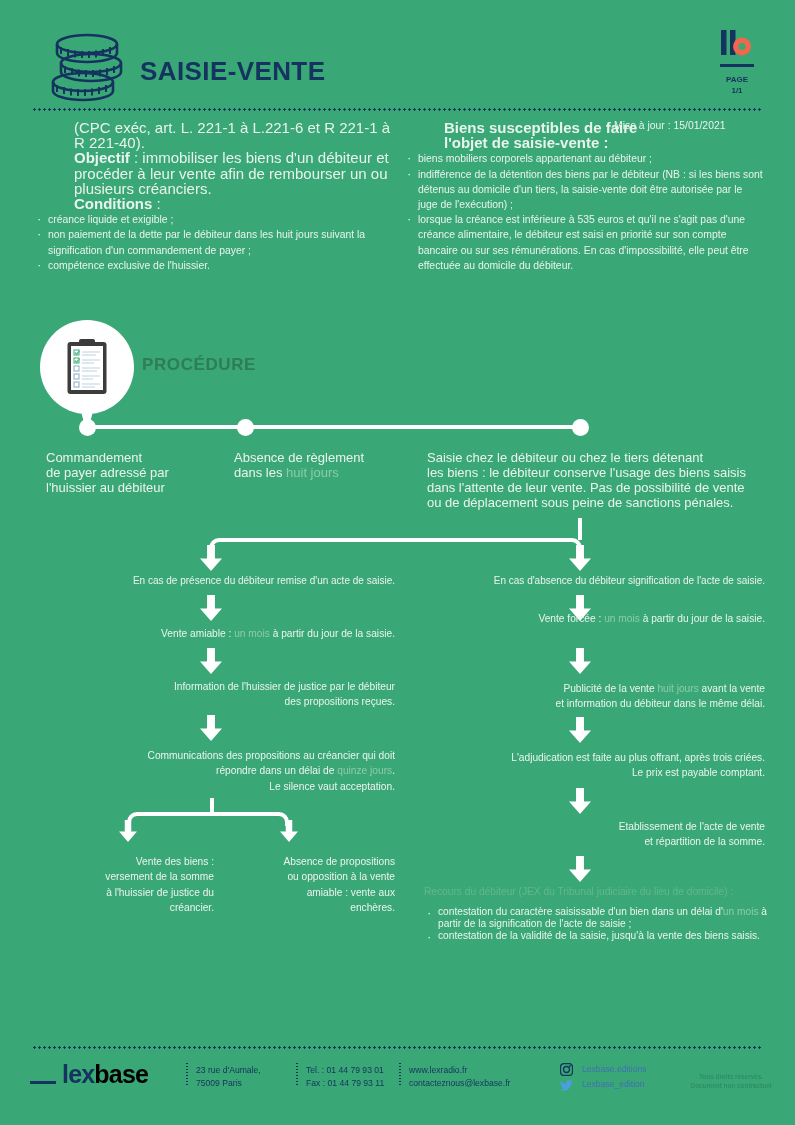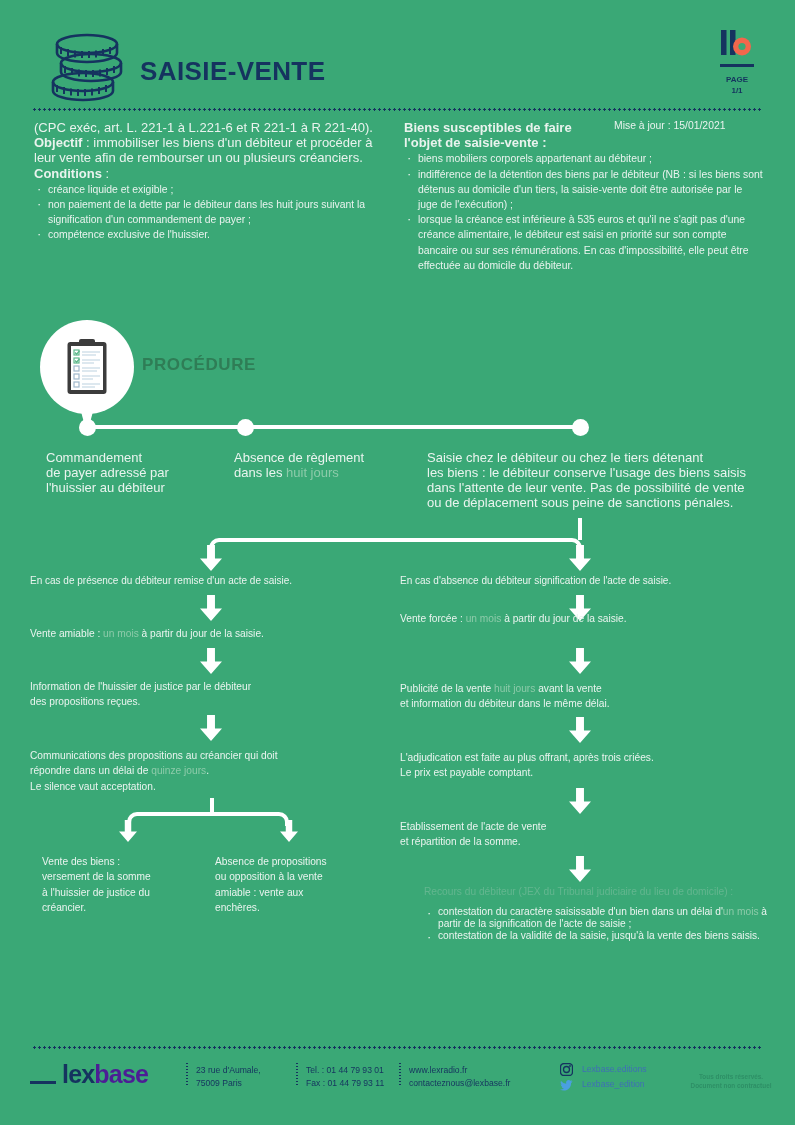--- a/index.html
+++ b/index.html
@@ -32,21 +32,21 @@
     background-size:5px 3px; background-repeat:repeat-x;
   }
   .rule-top { top:108px; }
   .rule-bottom { top:1046px; }
 
   
   .info { position:absolute; top:120px; }
   .col-left  { left:34px;  width:360px; }
   .col-right { left:404px; width:360px; }
   .info p, .info li { font-size:10.4px; line-height:15.2px; color:#e9f3ee; }
-  .info .lead { font-size:13px; line-height:15.2px; }
+  .info .lead { font-size:15px; line-height:15.2px;margin-left:40px; }
   .bold { font-weight:bold; }
   .maj { position:absolute; left:614px; top:120px; font-size:10.4px; color:#e9f3ee; white-space:nowrap; }
   ul.bul { list-style:none; margin-top:1px; }
   ul.bul > li { position:relative; padding-left:14px; margin-bottom:0px; }
   ul.bul > li:before { content:"·"; position:absolute; left:3px; top:-1px; font-size:13px; line-height:15.2px; }
 
   
   .badge-circle {
     position:absolute; left:40px; top:320px; width:94px; height:94px;
     border-radius:50%; background:#ffffff;
@@ -84,32 +84,32 @@
   .elbow-l {
     position:absolute; border-left:4px solid #ffffff; border-top:4px solid #ffffff;
     border-top-left-radius:10px;
   }
   .elbow-r {
     position:absolute; border-right:4px solid #ffffff; border-top:4px solid #ffffff;
     border-top-right-radius:10px;
   }
 
   
-  .flow { position:absolute; font-size:10.2px; line-height:15.4px; color:#eaf4ef; text-align:left; }
+  .flow { position:absolute; font-size:10.2px; line-height:15.4px; color:#eaf4ef; text-align:right; }
   .flow.wide { font-size:10px; }
 
   
   .fade { color:#8dcbaa; }
 
   
   .recours { position:absolute; left:424px; top:885px; width:350px; }
   .recours .rhead { font-size:10.2px; line-height:14.6px; font-weight:normal; color:#63b68f; }
   .recours li { font-size:10.2px; line-height:12px; color:#eaf4ef; }
   .lexlogo { position:absolute; left:62px; top:1060px; font-size:25px; font-weight:bold; letter-spacing:-.8px; }
-  .lex-dark { color:#15335f;margin-top:26px; } .lex-orange { color:#4c1d95; }
+  .lex-dark { color:#15335f;margin-top:26px; } .lex-orange { color:#000000; }
   .lexdash { position:absolute; left:30px; top:1081px; width:26px; height:3px; background:#15335f; }
 
   .fcol { position:absolute; font-size:8.6px; line-height:12.6px; color:#15335f; }
   .fsep {
     position:absolute; width:2px; height:22px; top:1063px;
     background-image:linear-gradient(to bottom,#15335f 0 1.3px, transparent 1.3px);
     background-size:2px 3px;
   }
   .fc1 { left:196px; top:1064px; }
   .fc2 { left:306px; top:1064px; }

